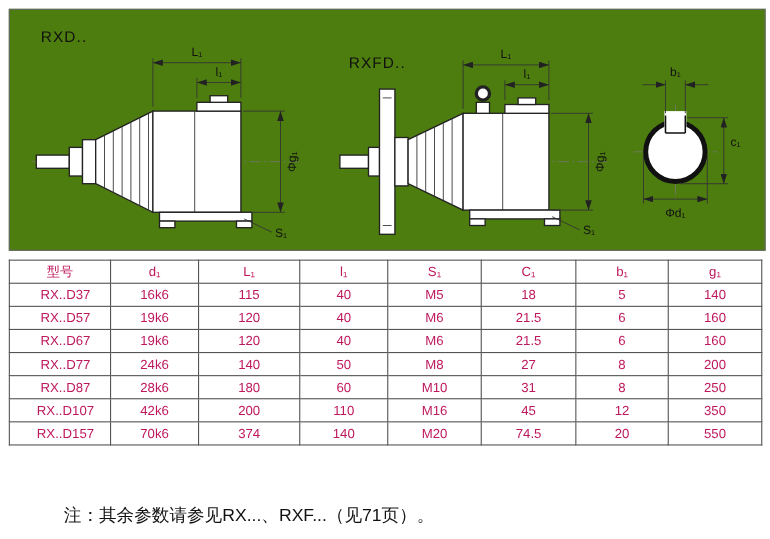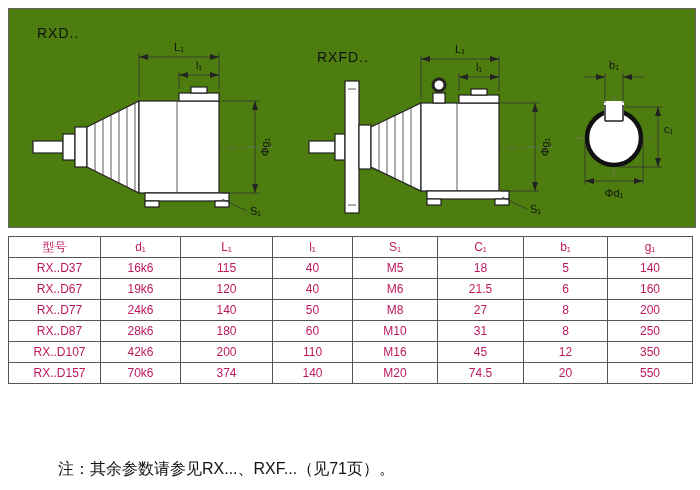--- a/index.html
+++ b/index.html
@@ -216,20 +216,30 @@
           <td>RX..D37</td>
           <td>16k6</td>
           <td>115</td>
           <td>40</td>
           <td>M5</td>
           <td>18</td>
           <td>5</td>
           <td>140</td>
         </tr>
         <tr>
+          <td>RX..D57</td>
+          <td>19k6</td>
+          <td>120</td>
+          <td>40</td>
+          <td>M6</td>
+          <td>21.5</td>
+          <td>6</td>
+          <td>160</td>
+        </tr>
+        <tr>
           <td>RX..D67</td>
           <td>19k6</td>
           <td>120</td>
           <td>40</td>
           <td>M6</td>
           <td>21.5</td>
           <td>6</td>
           <td>160</td>
         </tr>
         <tr>

